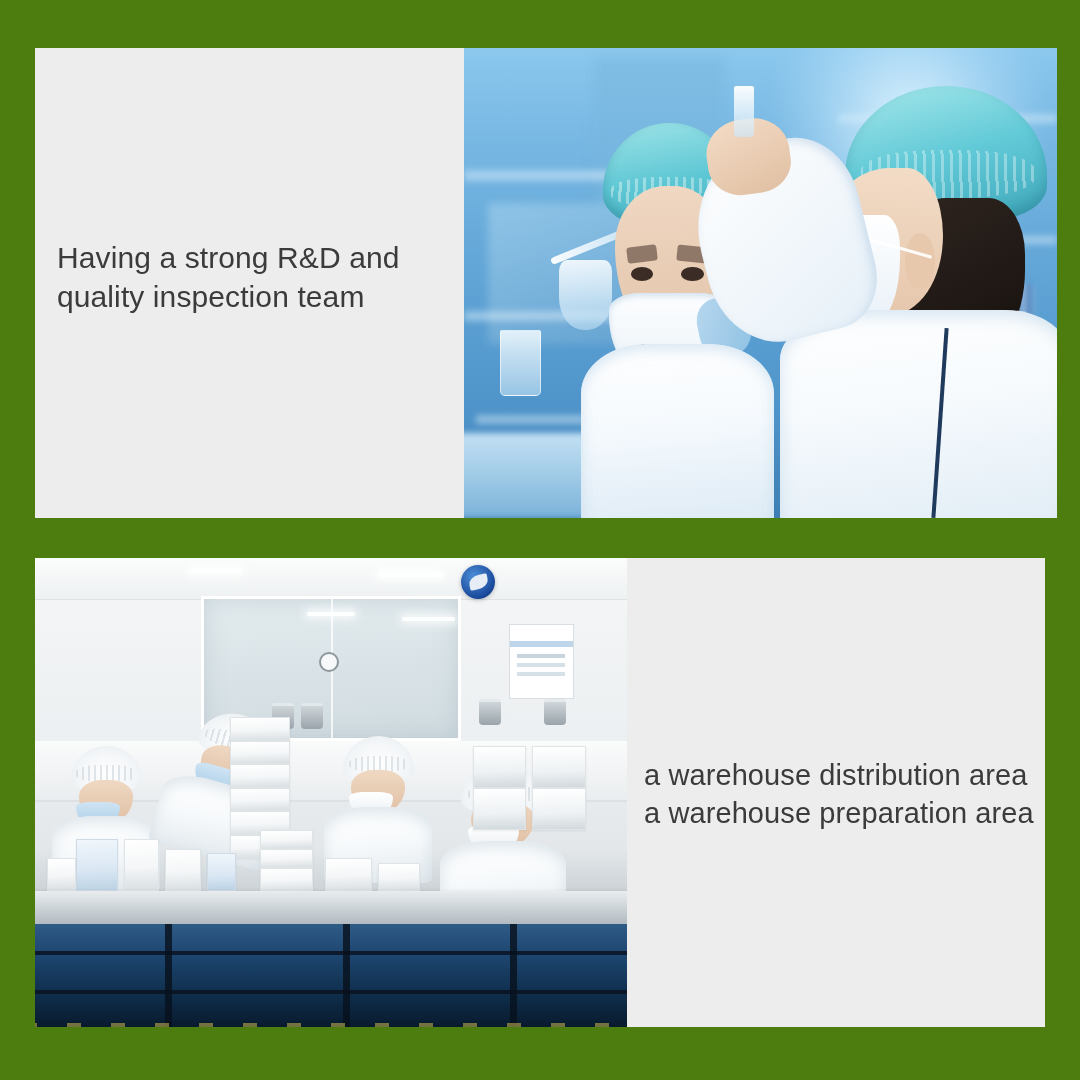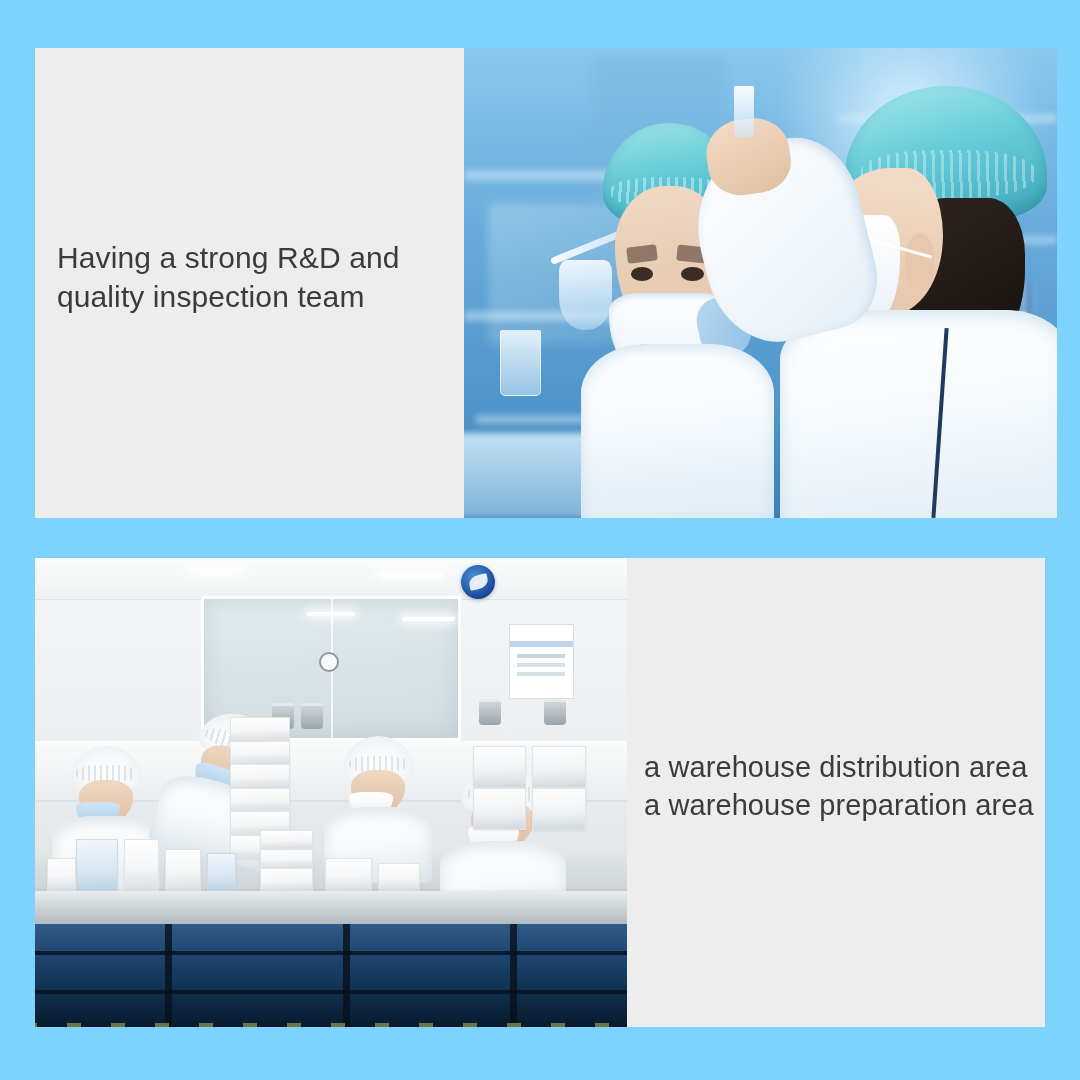--- a/index.html
+++ b/index.html
@@ -10,21 +10,21 @@
     height: 1080px;
     background: #ffffff;
     font-family: "Liberation Sans", sans-serif;
     overflow: hidden;
   }
 
   .page {
     position: relative;
     width: 1080px;
     height: 1080px;
-    background: #7dd3fc;
+    background: #4d7c0f;
   }
 
   
   .section-top {
     position: absolute;
     left: 35px;
     top: 48px;
     width: 1022px;
     height: 470px;
     background: #ededed;
@@ -86,21 +86,21 @@
   .caption-pane-right {
     flex: 1 1 auto;
     height: 100%;
     background: #ededed;
     position: relative;
   }
 
   .caption-text-right {
     position: absolute;
     left: 17px;
-    top: 190px;
+    top: 198px;
     color: #3b3b3b;
     font-size: 29px;
     line-height: 1.32;
     letter-spacing: 0.1px;
     font-weight: 400;
     white-space: pre-line;
   }
 
   
   .lab-bg {

